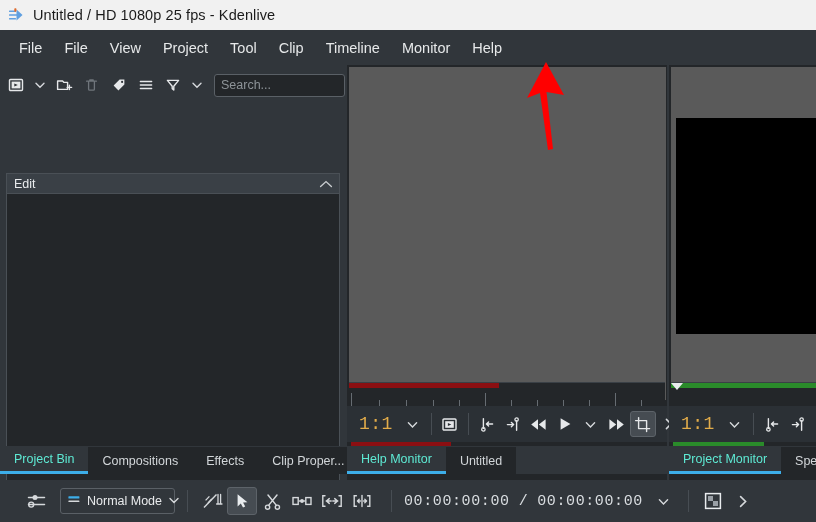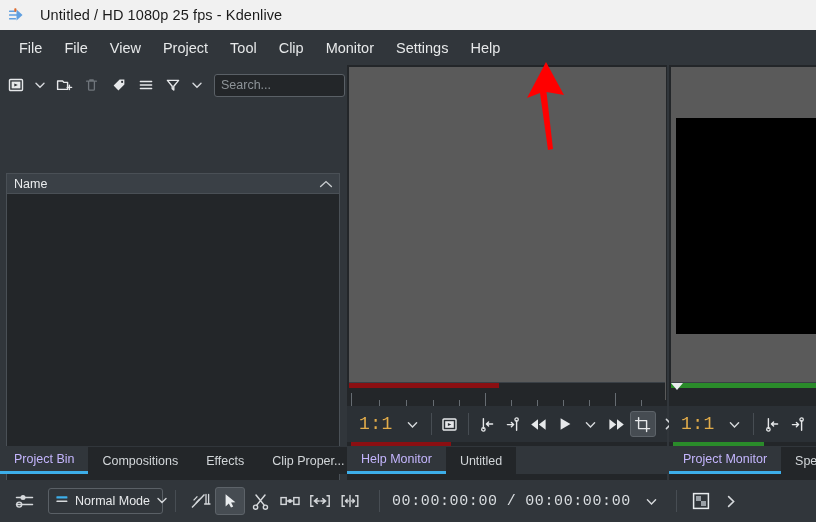--- a/index.html
+++ b/index.html
@@ -9,21 +9,21 @@
     background: #31363b;
     font-family: "Liberation Sans", sans-serif;
     -webkit-font-smoothing: antialiased;
   }
   #app { position: relative; width: 816px; height: 522px; }
 
   
   .titlebar {
     position: absolute; left: 0; top: 0; width: 816px; height: 30px;
     background: #f1f1f1;
-    display: flex; align-items: center; gap: 15px; padding-left: 7px;
+    display: flex; align-items: center; gap: 8px; padding-left: 7px;
   }
   .titlebar .logo { width: 18px; height: 18px; position: relative; flex: 0 0 auto; }
   .titlebar .title {
     font-size: 14.5px; color: #1b1b1b; letter-spacing: .1px;
     white-space: nowrap;
   }
 
   
   .menubar {
     position: absolute; left: 0; top: 30px; width: 796px; height: 35px;
@@ -80,21 +80,21 @@
     position: absolute; height: 28px; display: flex; align-items: flex-end;
     background: #31363b;
   }
   .tab {
     height: 27px; padding: 0 14px;
     display: flex; align-items: center; justify-content: center;
     font-size: 12.5px; color: #d2d6d9; white-space: nowrap;
     background: #232629; cursor: default;
   }
   .tab.active {
-    background: #31363b; color: #c4b5fd;
+    background: #31363b; color: #5eead4;
     border-bottom: 3px solid #3daee9;
   }
   .tabnav {
     width: 19px; height: 27px; display: flex; align-items: center;
     justify-content: center; background: #232629; color: #787e84; font-size: 13px;
   }
 
   
   .monitor { position: absolute; top: 0; background: #232629; }
   .monclip  { left: 347px; width: 320px; height: 415px; }
@@ -137,21 +137,21 @@
   .mbtn {
     width: 26px; height: 26px; display: flex; align-items: center;
     justify-content: center; cursor: default; flex: 0 0 auto;
   }
   .mbtn.pressed { background: #464c52; border: 1px solid #5d6369; border-radius: 3px; }
   .vsep { width: 1px; height: 22px; background: #474d53; margin: 0 5px; flex: 0 0 auto; }
 
   
   .tltoolbar {
     position: absolute; left: 0; top: 480px; width: 816px; height: 42px;
-    background: #31363b; display: flex; align-items: center; padding-left: 10px;
+    background: #31363b; display: flex; align-items: center; padding-left: 22px;
   }
   .modecombo {
     width: 115px; height: 26px; margin-left: 8px;
     background: #31363b; border: 1px solid #5a6066; border-radius: 3px;
     display: flex; align-items: center; padding: 0 6px; gap: 6px;
   }
   .modecombo .mlabel { font-size: 12.5px; color: #e8eaec; flex: 1; white-space: nowrap; }
   .tlbtn {
     width: 30px; height: 28px; display: flex; align-items: center;
     justify-content: center; cursor: default; flex: 0 0 auto;
@@ -183,22 +183,22 @@
     <span class="title">Untitled / HD 1080p 25 fps - Kdenlive</span>
   </div>
 
   <div class="menubar">
     <div class="menuitem">File</div>
     <div class="menuitem">File</div>
     <div class="menuitem">View</div>
     <div class="menuitem">Project</div>
     <div class="menuitem">Tool</div>
     <div class="menuitem">Clip</div>
+    <div class="menuitem">Timeline</div>
     <div class="menuitem">Monitor</div>
-    <div class="menuitem">Settings</div>
     <div class="menuitem">Help</div>
   </div>
 
   <div class="workarea">
 
     <div class="binpanel">
 
       <div class="bintoolbar">
         <div class="tbtn">
           <svg width="16" height="16" viewBox="0 0 16 16">
@@ -243,21 +243,21 @@
           <svg width="12" height="12" viewBox="0 0 12 12">
               <path d="M2 4.2 L6 8.2 L10 4.2" fill="none" stroke="#d6d9dc" stroke-width="1.4" stroke-linecap="round"></path>
             </svg>
         </div>
         <div class="searchbox">
           <span class="ph">Search...</span>
         </div>
       </div>
 
       <div class="binheader">
-        <span class="lbl">Name</span>
+        <span class="lbl">Edit</span>
         <span>
           <svg width="14" height="9" viewBox="0 0 14 9">
               <path d="M1.6 6.6 L7 1.6 L12.4 6.6" fill="none" stroke="#c9cdd0" stroke-width="1.4" stroke-linecap="round"></path>
             </svg>
         </span>
       </div>
       <div class="binlist"></div>
 
       <div class="tabstrip" style="left:0; top:381px; width:346px;">
         <div class="tab active">Project Bin</div>

